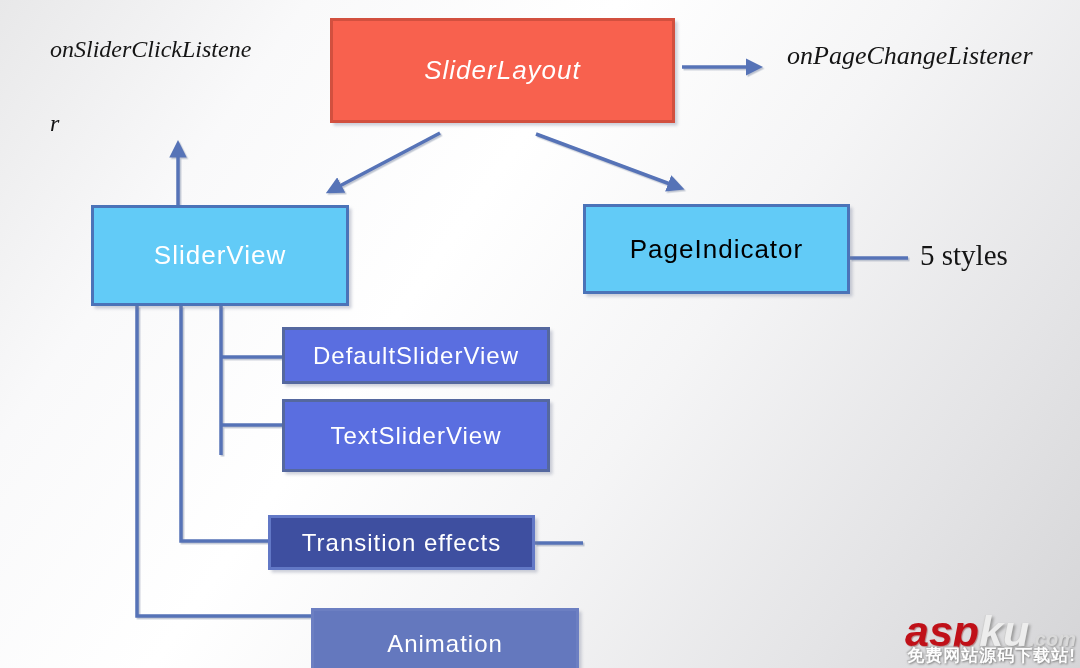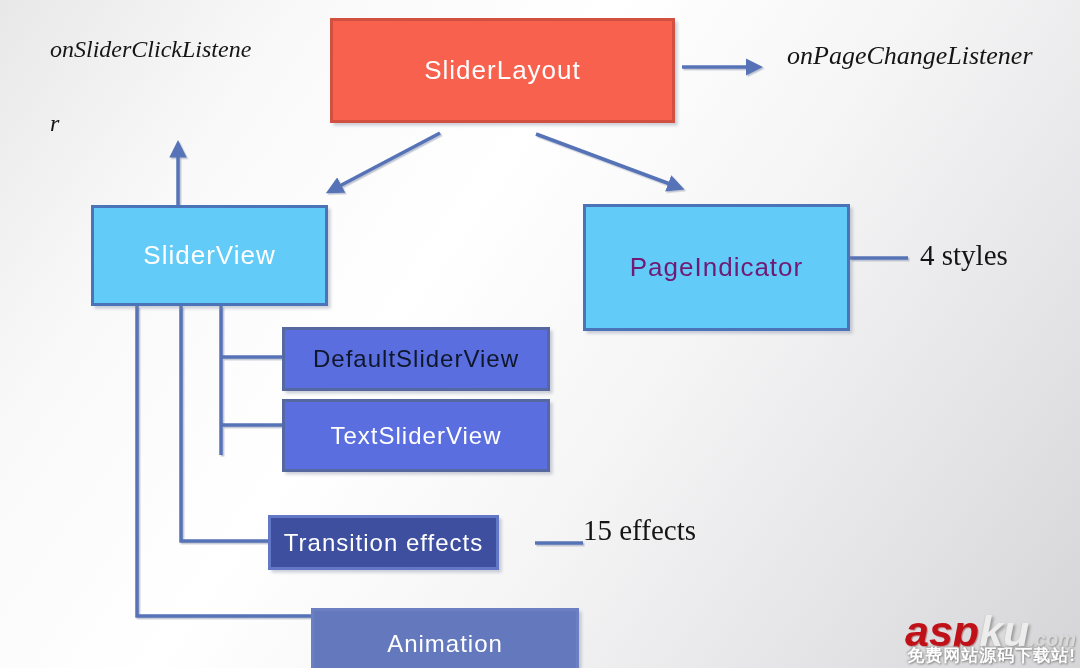--- a/index.html
+++ b/index.html
@@ -57,56 +57,55 @@
       <path class="conn" d="M137,306 V616 H311" stroke="#5673b7"></path>
       <path class="conn" d="M181,306 V541 H268" stroke="#5673b7"></path>
       <path class="conn" d="M221,306 V455" stroke="#5673b7"></path>
       <path class="conn" d="M221,357 H282" stroke="#5673b7"></path>
       <path class="conn" d="M221,425 H282" stroke="#5673b7"></path>
       <path class="conn" d="M850,258 H908" stroke="#5673b7"></path>
       <path class="conn" d="M535,543 H583" stroke="#5673b7"></path>
     </g>
   </svg>
 
-  <div class="node node-lg" style="left: 330px; top: 18px; width: 345px; height: 105px; background: rgb(248, 97, 78); border-color: rgb(210, 80, 63); color: rgb(255, 255, 255);">
+  <div class="node node-lg" style="left: 330px; top: 18px; width: 345px; height: 105px; background: rgb(248, 97, 78); border-color: rgb(210, 80, 63); color: rgb(255, 255, 255); font-style: italic;">
     <span>SliderLayout</span>
   </div>
 
-  <div class="node node-lg" style="left: 91px; top: 205px; width: 237px; height: 101px; background: rgb(98, 203, 247); border-color: rgb(75, 115, 184); color: rgb(255, 255, 255); align-items: center;">
+  <div class="node node-lg" style="left: 91px; top: 205px; width: 258px; height: 101px; background: rgb(98, 203, 247); border-color: rgb(75, 115, 184); color: rgb(255, 255, 255); align-items: center;">
     <span>SliderView</span>
   </div>
 
-  <div class="node node-lg" style="left: 583px; top: 204px; width: 267px; height: 127px; background: rgb(98, 203, 247); border-color: rgb(75, 115, 184); color: #701a75;">
+  <div class="node node-lg" style="left: 583px; top: 204px; width: 267px; height: 90px; background: rgb(98, 203, 247); border-color: rgb(75, 115, 184); color: #000000;">
     <span>PageIndicator</span>
   </div>
 
-  <div class="node node-sm" style="left: 282px; top: 327px; width: 268px; height: 64px; background: rgb(90, 110, 224); border-color: rgb(85, 104, 159); color: #0f172a;">
+  <div class="node node-sm" style="left: 282px; top: 327px; width: 268px; height: 57px; background: rgb(90, 110, 224); border-color: rgb(85, 104, 159); color: #ffffff;">
     <span>DefaultSliderView</span>
   </div>
 
   <div class="node node-sm" style="left: 282px; top: 399px; width: 268px; height: 73px; background: rgb(90, 110, 224); border-color: rgb(85, 104, 159); color: rgb(255, 255, 255);">
     <span>TextSliderView</span>
   </div>
 
-  <div class="node node-sm" style="left: 268px; top: 515px; width: 231px; height: 55px; background: rgb(62, 79, 160); border-color: rgb(98, 120, 198); color: rgb(255, 255, 255);">
+  <div class="node node-sm" style="left: 268px; top: 515px; width: 267px; height: 55px; background: rgb(62, 79, 160); border-color: rgb(98, 120, 198); color: rgb(255, 255, 255);">
     <span>Transition effects</span>
   </div>
 
   <div class="node node-sm" style="left: 311px; top: 589px; width: 268px; height: 72px; background: rgb(100, 120, 190); border-color: rgb(108, 127, 194); color: #ffffff; margin-top: 19px;">
     <span>Animation</span>
   </div>
 
   <div class="serif-note listener-note" style="left:50px;top:36px;">onSliderClickListene</div>
   <div class="serif-note listener-note" style="left:50px;top:110px;">r</div>
 
   <div class="serif-note listener-note" style="left:787px;top:41px;font-size:26px;">onPageChangeListener</div>
 
-  <div class="serif-note count-note" style="left:920px;top:239px;">4 styles</div>
+  <div class="serif-note count-note" style="left:920px;top:239px;">5 styles</div>
 
-  <div class="serif-note count-note" style="left:583px;top:514px;">15 effects</div>
 
   <div class="watermark">
     <div class="wm-brandline">
       <span class="wm-asp">asp</span><span class="wm-ku">ku</span><span class="wm-com">.com</span>
     </div>
     <div class="wm-tagline">免费网站源码下载站!</div>
   </div>
 
 </div>
 

